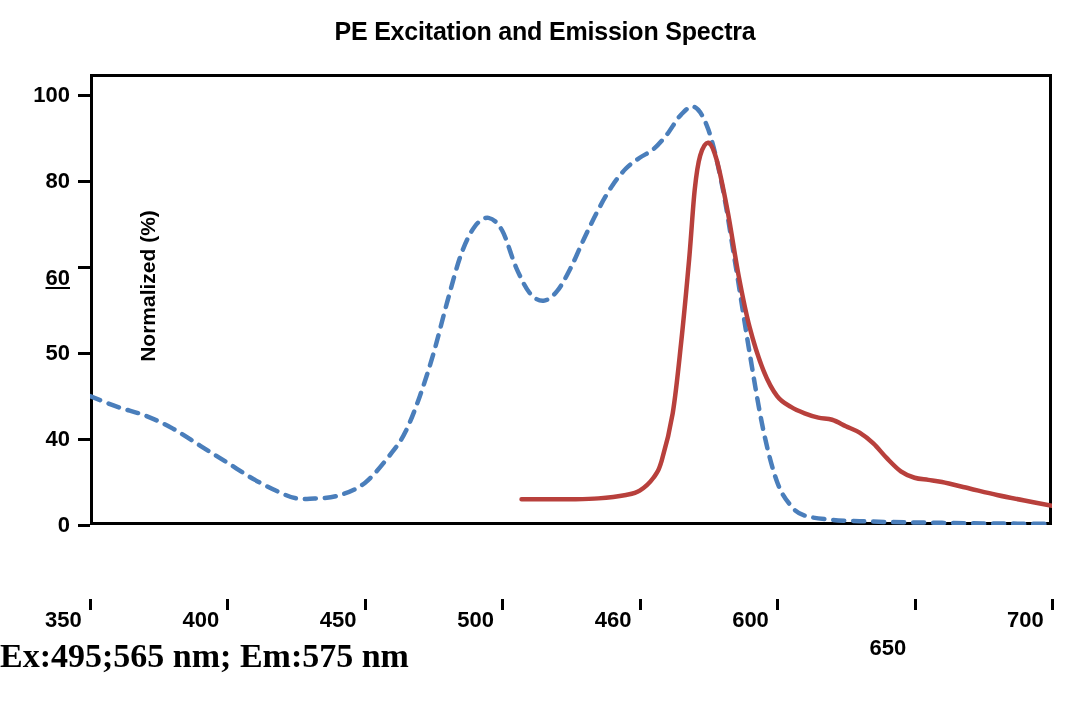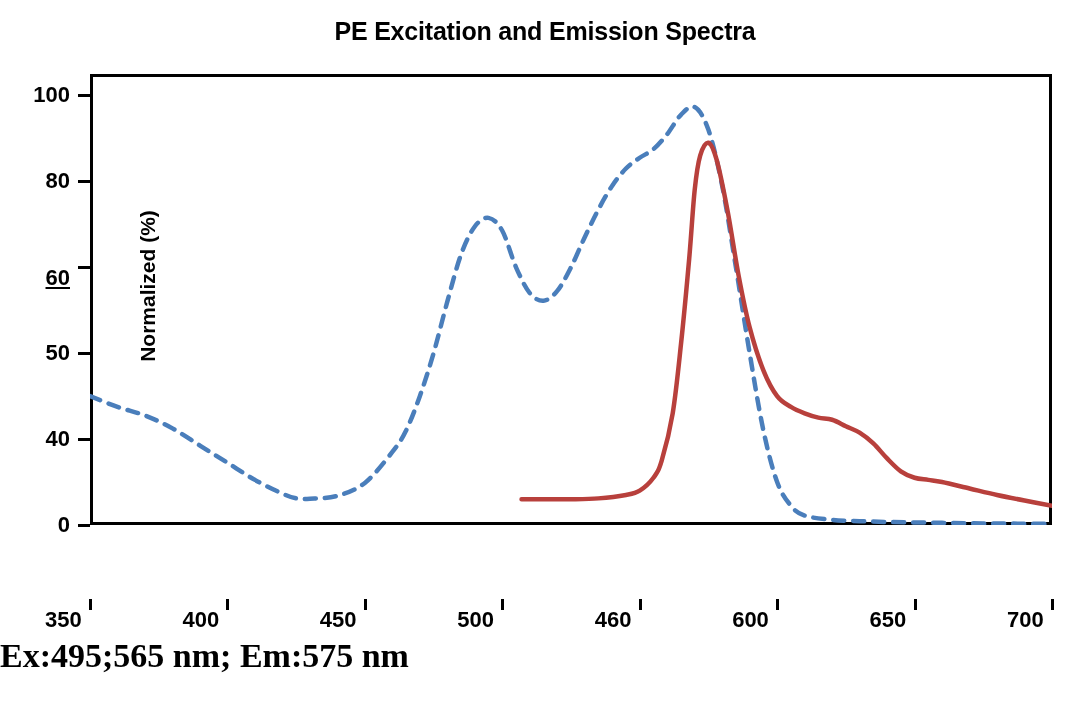--- a/index.html
+++ b/index.html
@@ -102,21 +102,21 @@
       <div class="xtick-label" style="left: 137.429px;">400</div>
       <div class="xtick-mark" style="left: 137.429px;"></div>
       <div class="xtick-label" style="left: 274.857px;">450</div>
       <div class="xtick-mark" style="left: 274.857px;"></div>
       <div class="xtick-label" style="left: 412.286px;">500</div>
       <div class="xtick-mark" style="left: 412.286px;"></div>
       <div class="xtick-label" style="left: 549.714px;">460</div>
       <div class="xtick-mark" style="left: 549.714px;"></div>
       <div class="xtick-label" style="left: 687.143px;">600</div>
       <div class="xtick-mark" style="left: 687.143px;"></div>
-      <div class="xtick-label" style="left: 824.571px;">650</div>
+      <div class="xtick-label" style="left: 824.571px; margin-top: 28px;">650</div>
       <div class="xtick-mark" style="left: 824.571px;"></div>
       <div class="xtick-label" style="left: 962px;">700</div>
       <div class="xtick-mark" style="left: 962px;"></div>
     </div>
 
 
   <div id="caption">Ex:495;565 nm; Em:575 nm</div>
 
 </div>
 

